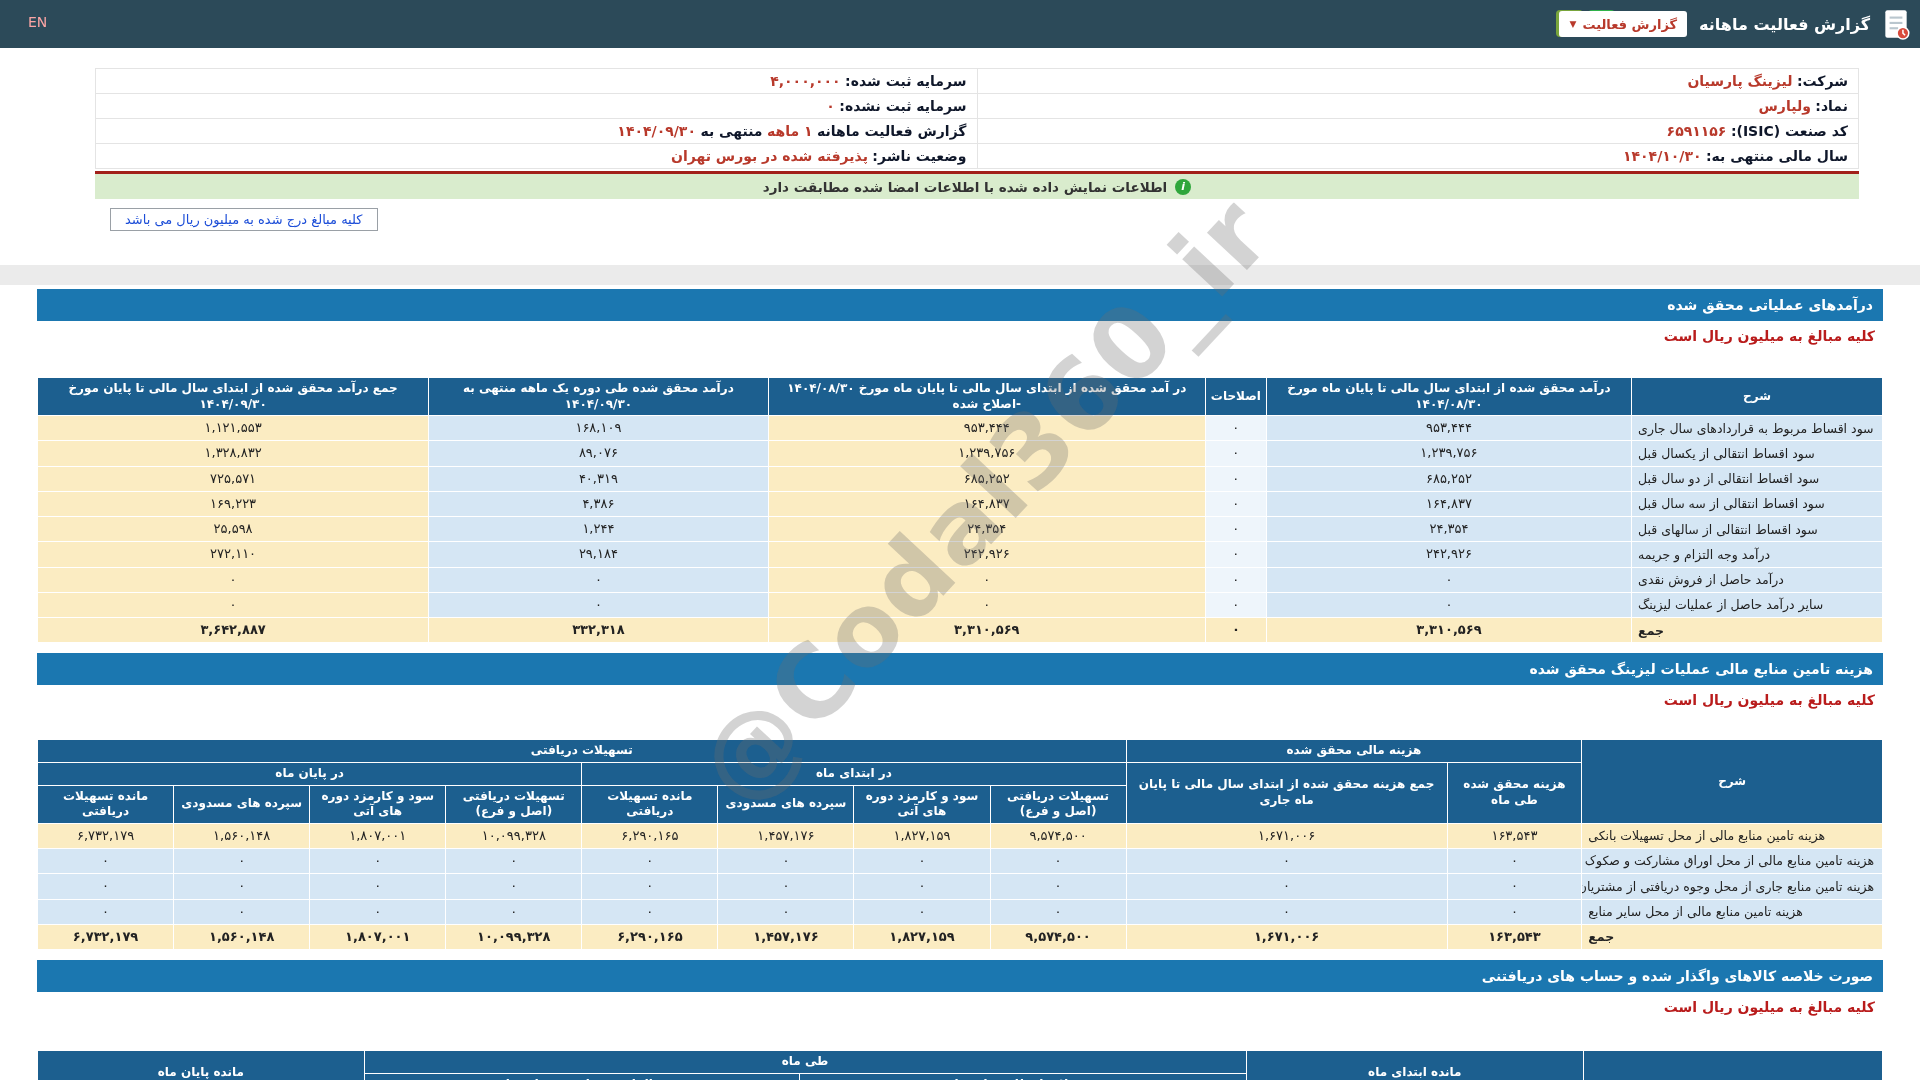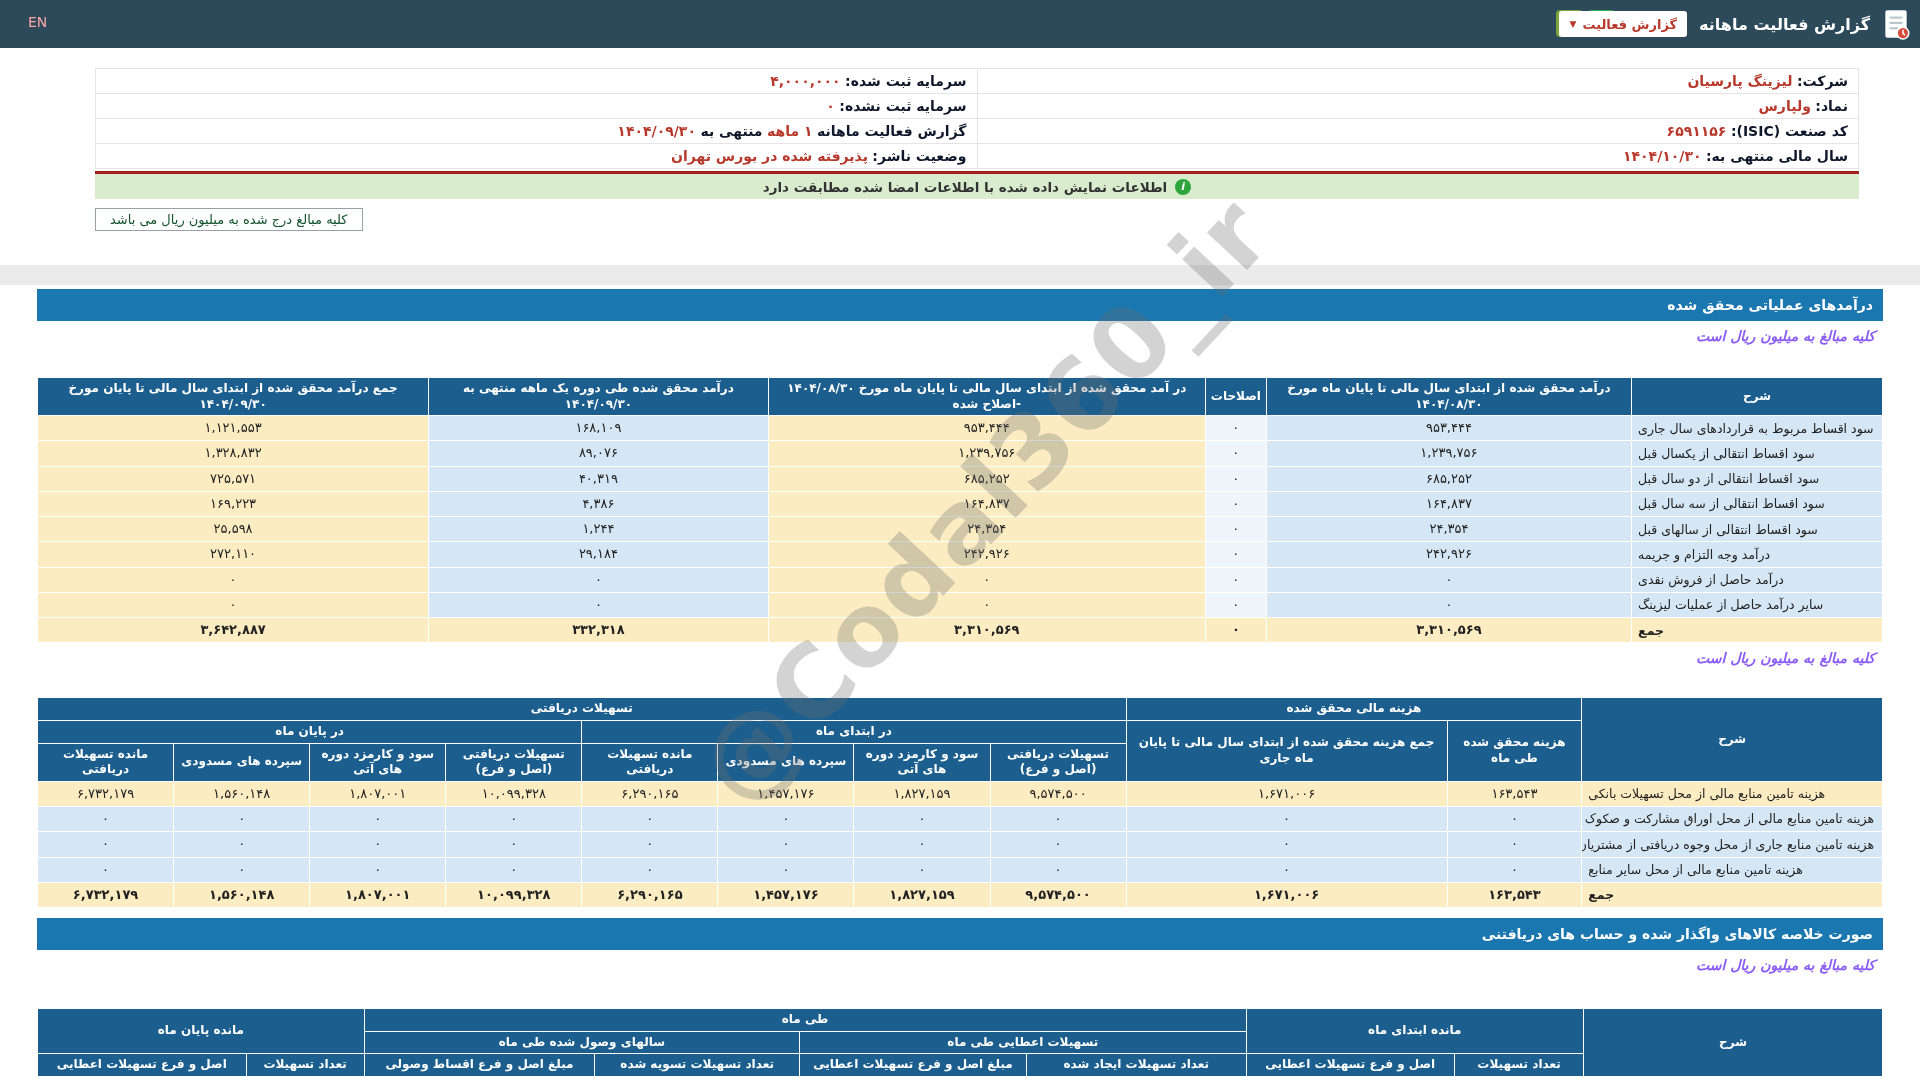--- a/index.html
+++ b/index.html
@@ -28,30 +28,30 @@
   .info-table{width:100%;border-collapse:collapse;background:#fff;border:1px solid #c8c8c8;}
   .info-table td{width:50%;border:1px solid #e4e4e4;padding:3px 10px;font-size:14px;height:18px;
        white-space:nowrap;overflow:hidden;}
   .lbl{font-weight:700;color:#0f172a;}
   .val{color:var(--red);font-weight:700;}
   .signed-banner{margin-top:2px;background:#d9eccd;border-top:3px solid #a2201a;display:flex;align-items:center;
        justify-content:center;gap:8px;height:25px;font-weight:700;font-size:13.5px;color:#333;}
   .info-icon{width:16px;height:16px;border-radius:50%;background:#2fa63c;color:#fff;font-size:11px;
        display:flex;align-items:center;justify-content:center;font-style:italic;font-weight:700;flex:0 0 16px;}
   .note-wrap{direction:ltr;text-align:left;margin-top:9px;}
-  .amounts-note{display:inline-block;border:1px solid #9aa0a6;padding:3px 14px;font-size:13px;color:#14532d;direction:rtl;}
+  .amounts-note{display:inline-block;border:1px solid #9aa0a6;padding:3px 14px;font-size:13px;color:#1d4ed8;direction:rtl;margin-left:15px;}
 
   .gray-band{width:100%;height:20px;background:#ebebeb;margin-top:34px;}
 
   
   .main{padding:4px 37px 0;}
   .section-bar{height:26px;line-height:26px;background:var(--bar-blue);color:#fff;font-weight:700;
        font-size:14px;padding:3px 10px;}
   .section-bar.gap{margin-top:10px;}
-  .unit-note{font-size:14px;font-weight:700;color:#8b5cf6;padding:7px 8px 11px;font-style:italic;}
+  .unit-note{font-size:14px;font-weight:700;color:#b91c1c;padding:7px 8px 11px;}
 
   table.data-table{width:100%;border-collapse:collapse;table-layout:fixed;border:1px solid #d7dde3;}
   .data-table th{background:var(--head-blue);color:#fff;border:1px solid #fff;font-size:12px;font-weight:700;
        padding:3px 4px;line-height:1.3;vertical-align:middle;text-align:center;}
   .data-table td{border:1px solid #fff;font-size:13px;padding:4px 6px;text-align:center;color:#222;
        line-height:1.25;overflow:hidden;white-space:nowrap;}
   .data-table td.desc{text-align:left;font-size:12.5px;padding-right:8px;}
   .t1{margin-top:22px;}
   .t2{margin-top:20px;}
   .t3{margin-top:24px;}
@@ -255,20 +255,21 @@
             <td class="desc">جمع</td>
             <td>۳,۳۱۰,۵۶۹</td>
             <td>۰</td>
             <td>۳,۳۱۰,۵۶۹</td>
             <td>۳۳۲,۳۱۸</td>
             <td>۳,۶۴۲,۸۸۷</td>
           </tr>
         </tbody>
     </table>
 
+    <div class="section-bar gap">هزینه تامین منابع مالی عملیات لیزینگ محقق شده</div>
     <div class="unit-note">کلیه مبالغ به میلیون ریال است</div>
 
     <table class="data-table t2">
       <colgroup>
         <col style="width:16.3%">
           <col style="width:7.3%">
           <col style="width:17.4%">
         <col style="width:7.375%">
           <col style="width:7.375%">
           <col style="width:7.375%">

